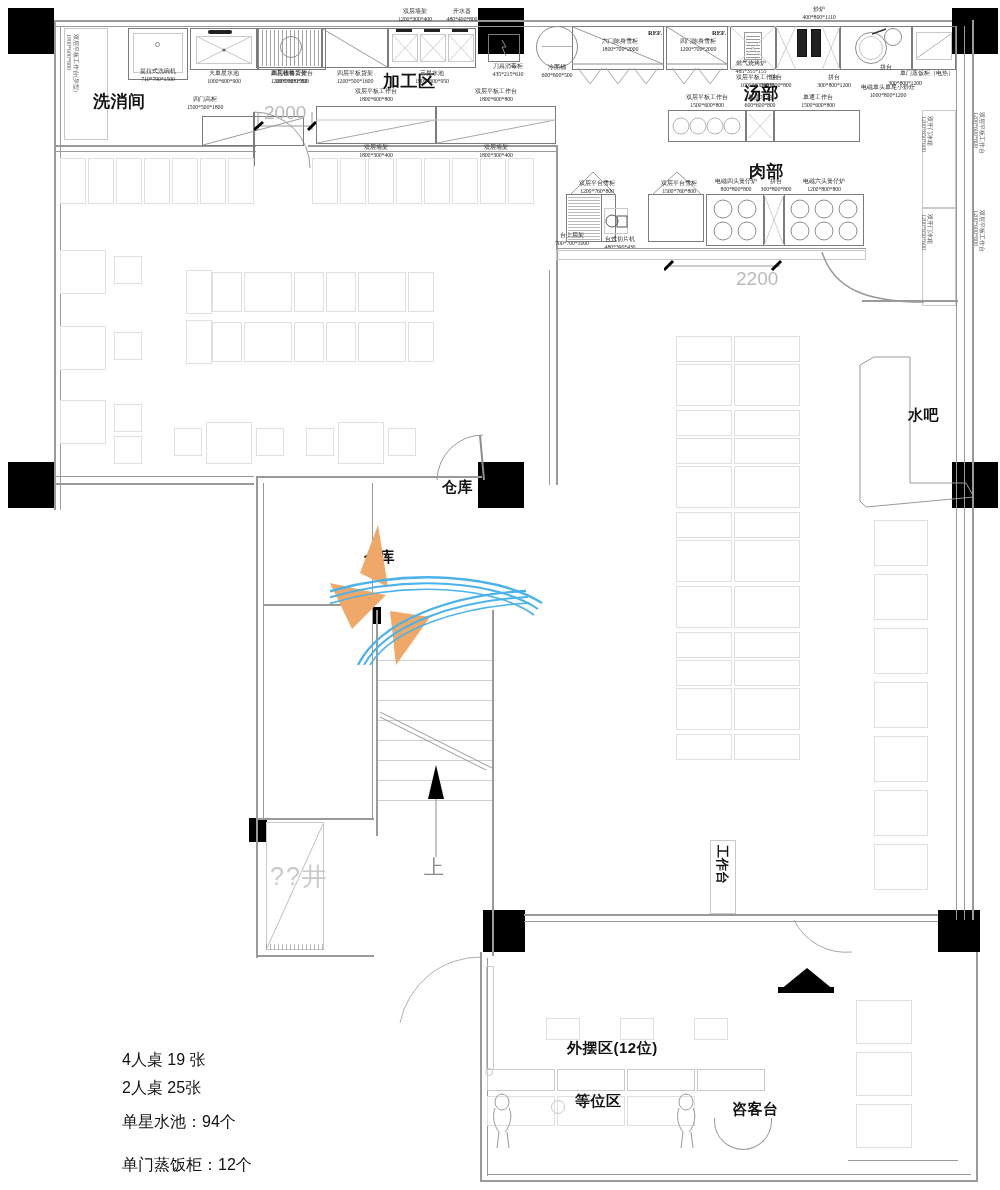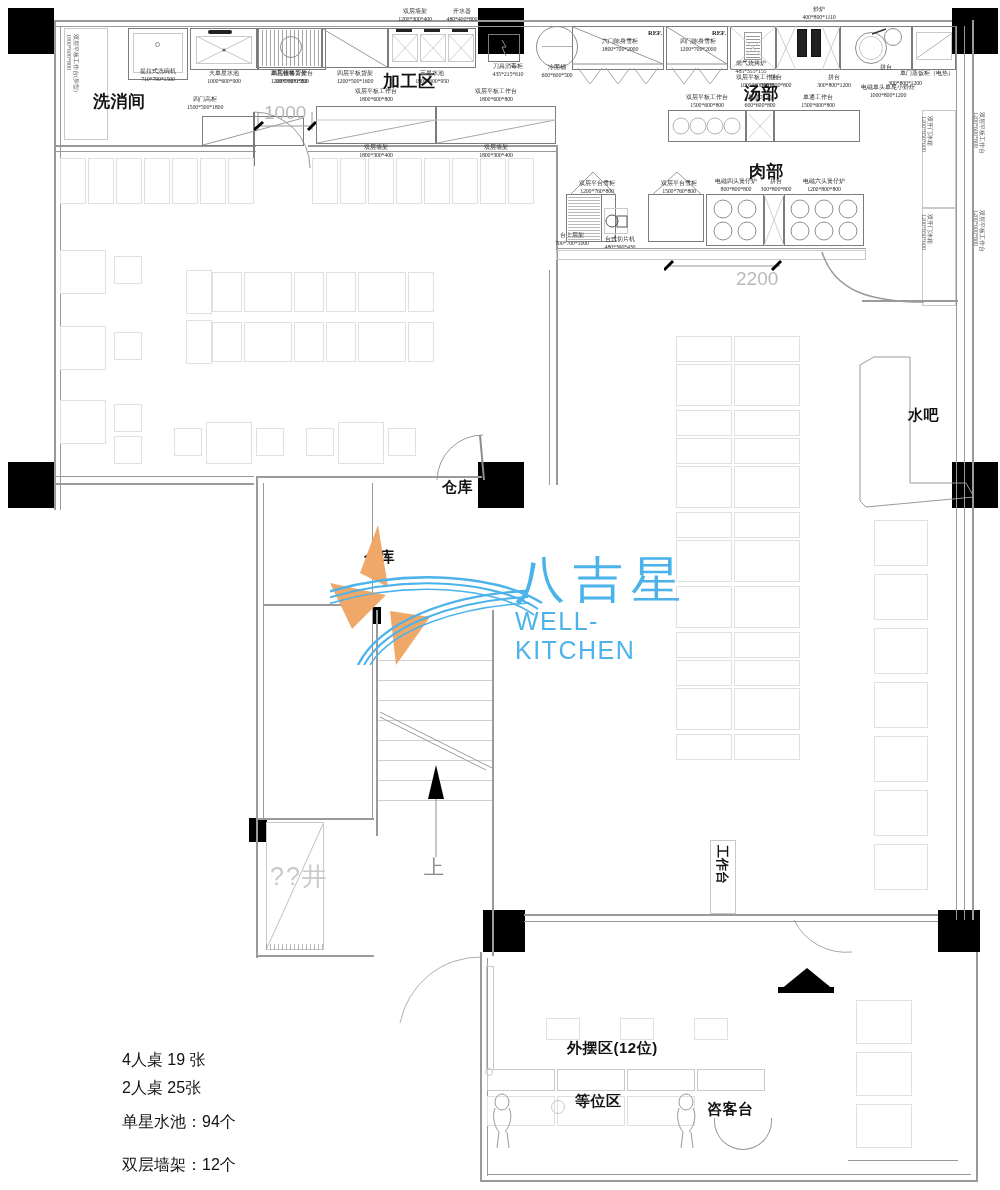--- a/index.html
+++ b/index.html
@@ -223,21 +223,21 @@
 
   <div class="eq" style="left:326px;top:144px;width:100px;">
     <b>双层墙架</b>
     <i>1800*300*400</i>
   </div>
   <div class="eq" style="left:446px;top:144px;width:100px;">
     <b>双层墙架</b>
     <i>1800*300*400</i>
   </div>
 
-  <div class="dim" style="left:264px;top:102px;">1000</div>
+  <div class="dim" style="left:264px;top:102px;">2000</div>
   <svg class="ab" style="left:254px;top:108px;width:62px;height:26px;">
     <line x1="4" y1="4" x2="4" y2="22" stroke="#9a9a9a" stroke-width="1"></line>
     <line x1="58" y1="4" x2="58" y2="22" stroke="#9a9a9a" stroke-width="1"></line>
     <line x1="4" y1="18" x2="58" y2="18" stroke="#9a9a9a" stroke-width="1"></line>
     <line x1="0" y1="22" x2="9" y2="14" stroke="#000" stroke-width="3"></line>
     <line x1="54" y1="22" x2="62" y2="14" stroke="#000" stroke-width="3"></line>
   </svg>
 
   <div class="ab circ" style="left:536px;top:26px;width:42px;height:42px;"></div>
   <div class="ab" style="left:542px;top:46px;width:30px;height:1px;background:#b0b0b0;"></div>
@@ -655,21 +655,21 @@
   <div class="ab box-vlt" style="left:546px;top:1018px;width:34px;height:22px;"></div>
   <div class="ab box-vlt" style="left:620px;top:1018px;width:34px;height:22px;"></div>
   <div class="ab box-vlt" style="left:694px;top:1018px;width:34px;height:22px;"></div>
 
   <div class="ab box-vlt" style="left:487px;top:1096px;width:68px;height:30px;"></div>
   <div class="ab box-vlt" style="left:557px;top:1096px;width:68px;height:30px;"></div>
   <div class="ab box-vlt" style="left:627px;top:1096px;width:68px;height:30px;"></div>
 
   <div class="zone zone-md" style="left:567px;top:1039px;">外摆区(12位)</div>
   <div class="zone zone-md" style="left:575px;top:1092px;">等位区</div>
-  <div class="zone zone-md" style="left:707px;top:1100px;">咨客台</div>
+  <div class="zone zone-md" style="left:732px;top:1100px;">咨客台</div>
 
   <div class="ab halfc" style="left:714px;top:1118px;width:58px;height:32px;"></div>
   <div class="ab circ-lt" style="left:551px;top:1100px;width:14px;height:14px;"></div>
 
   <svg class="ab" style="left:488px;top:1092px;width:28px;height:58px;">
     <ellipse cx="14" cy="10" rx="7" ry="8" fill="none" stroke="#9a9a9a"></ellipse>
     <path d="M7,16 C4,24 6,34 11,40 L9,56 M19,40 L21,56" fill="none" stroke="#9a9a9a"></path>
     <path d="M21,16 C25,24 22,34 17,40" fill="none" stroke="#9a9a9a"></path>
   </svg>
   <svg class="ab" style="left:672px;top:1092px;width:28px;height:58px;">
@@ -690,22 +690,20 @@
       <polygon points="0,58 56,70 22,104" fill="#f0a868"></polygon>
       <polygon points="100,92 66,140 60,86" fill="#f0a868"></polygon>
 
       <path d="M-12,70 C80,40 170,52 212,78" fill="none" stroke="#4bb3ea" stroke-width="2.4"></path>
       <path d="M-12,76 C80,46 170,58 208,84" fill="none" stroke="#4bb3ea" stroke-width="2"></path>
       <path d="M-12,82 C80,52 170,64 204,90" fill="none" stroke="#4bb3ea" stroke-width="1.6"></path>
       <path d="M28,140 C50,96 120,70 196,66" fill="none" stroke="#4bb3ea" stroke-width="2.4"></path>
       <path d="M34,140 C56,100 124,76 198,72" fill="none" stroke="#4bb3ea" stroke-width="2"></path>
       <path d="M40,140 C62,104 128,82 200,78" fill="none" stroke="#4bb3ea" stroke-width="1.6"></path>
     </svg>
-    <div class="logo-cn">八吉星</div>
-    <div class="logo-en">WELL-KITCHEN</div>
   </div>
 
   <div class="summary" style="left:122px;top:1052px;">4人桌 19 张</div>
   <div class="summary" style="left:122px;top:1080px;">2人桌 25张</div>
   <div class="summary" style="left:122px;top:1114px;">单星水池：94个</div>
-  <div class="summary" style="left:122px;top:1157px;">双层墙架：12个</div>
+  <div class="summary" style="left:122px;top:1157px;">单门蒸饭柜：12个</div>
 
 </div>
 
 </body></html>

